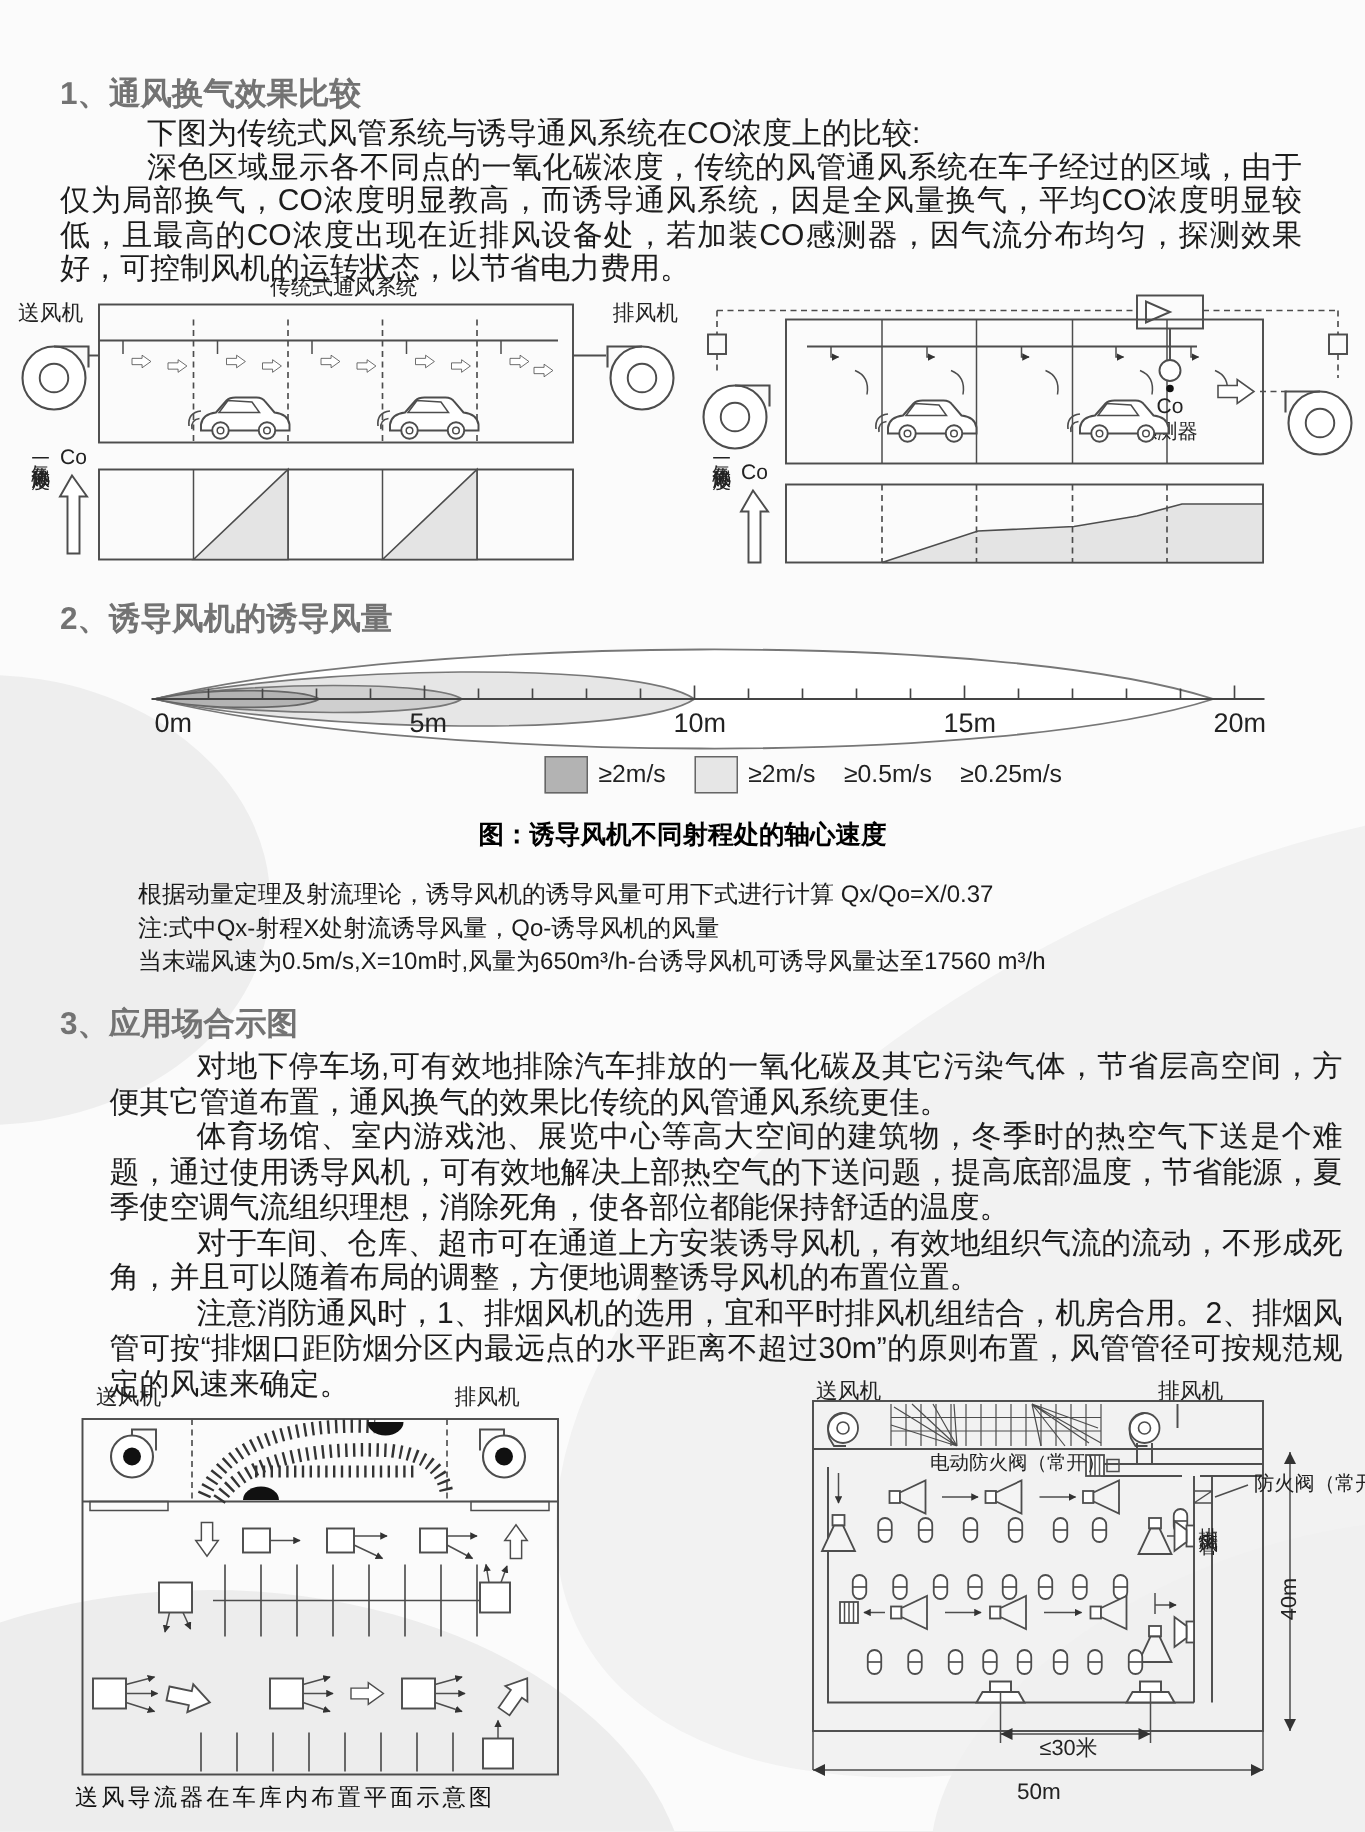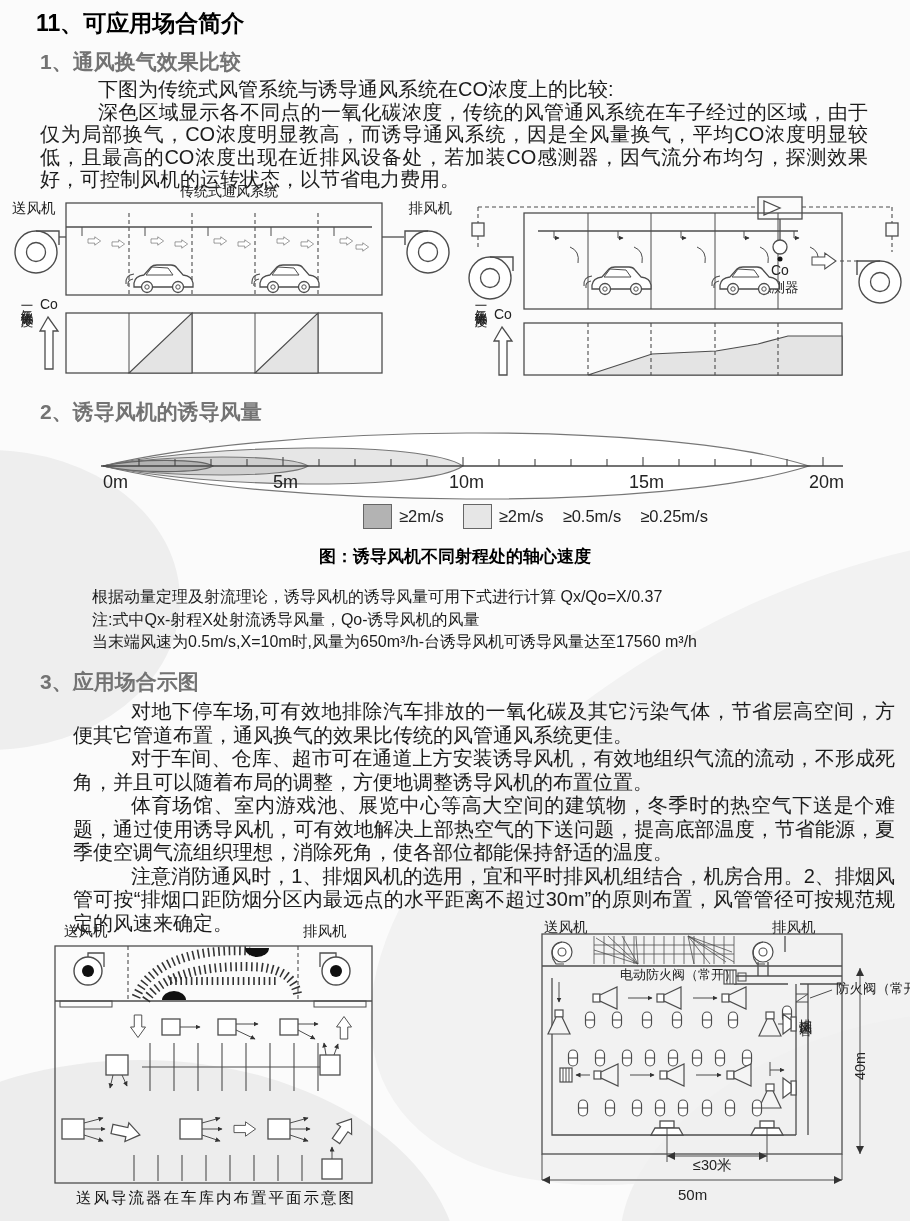--- a/index.html
+++ b/index.html
@@ -27,21 +27,21 @@
   svg .wh{fill:#fff;stroke:#4d4d4d;stroke-width:1.3;}
   svg .gray{fill:#e4e4e4;stroke:#4d4d4d;stroke-width:1.1;}
   svg text{font-family:"Liberation Sans",sans-serif;fill:#222;}
   .legend{display:flex;align-items:center;gap:19px;font-size:16.5px;color:#222;}
   .legend .item{display:flex;align-items:center;gap:7px;}
   .swatch{width:27px;height:23px;border:1.2px solid #666;display:inline-block;}
   .sw-dark{background:#b3b3b3;}
   .sw-light{background:#e6e6e6;}
   .s2-caption{left:0;right:0;top:545px;text-align:center;font-weight:bold;font-size:17px;color:#000;}
   .s2-lines div{font-size:16px;line-height:22.5px;}
-  .plan-caption{font-size:15.5px;letter-spacing:2px;text-align:center;color:#111;}
+  .plan-caption{font-size:15.5px;letter-spacing:2px;color:#111;}
   .small-label{font-size:13px;color:#222;white-space:nowrap;text-align:right;}
   .v-label{writing-mode:vertical-rl;font-size:13px;letter-spacing:2px;color:#222;}
   .rot90{transform:rotate(-90deg);transform-origin:center;}
   .dim{font-size:14.5px;color:#222;}
 </style>
 </head>
 <body>
 
 <div class="page">
 
@@ -98,21 +98,20 @@
     </defs>
   </svg>
 
   <div class="sw sw-a"></div>
   <div class="sw sw-b"></div>
   <div class="sw sw-d"></div>
   <div class="sw sw-c"></div>
 
   <div class="content">
 
-    <h1 class="title ly" style="left:36px;top:8px;">11、可应用场合简介</h1>
     <div class="h2 ly" style="left:40px;top:48px;">1、通风换气效果比较</div>
 
     <div class="body-text ly" style="left:40px;top:78px;width:828px;">
       <p>下图为传统式风管系统与诱导通风系统在CO浓度上的比较:</p>
       <p>深色区域显示各不同点的一氧化碳浓度，传统的风管通风系统在车子经过的区域，由于仅为局部换气，CO浓度明显教高，而诱导通风系统，因是全风量换气，平均CO浓度明显较低，且最高的CO浓度出现在近排风设备处，若加装CO感测器，因气流分布均匀，探测效果好，可控制风机的运转状态，以节省电力费用。</p>
     </div>
 
     <div class="ly" style="left:4px;top:183px;width:450px;height:212px;">
       <div class="d-title ly" style="top:0;">传统式通风系统</div>
       <div class="fan-label ly" style="left:8px;top:16px;">送风机</div>
@@ -265,22 +264,22 @@
     <div class="s2-lines ly" style="left:92px;top:586px;width:800px;">
       <div>根据动量定理及射流理论，诱导风机的诱导风量可用下式进行计算 Qx/Qo=X/0.37</div>
       <div>注:式中Qx-射程X处射流诱导风量，Qo-诱导风机的风量</div>
       <div>当末端风速为0.5m/s,X=10m时,风量为650m³/h-台诱导风机可诱导风量达至17560 m³/h</div>
     </div>
 
     <div class="h2 ly" style="left:40px;top:668px;">3、应用场合示图</div>
 
     <div class="body-text s3-text ly" style="left:73px;top:700px;width:822px;">
       <p>对地下停车场,可有效地排除汽车排放的一氧化碳及其它污染气体，节省层高空间，方便其它管道布置，通风换气的效果比传统的风管通风系统更佳。</p>
+      <p>体育场馆、室内游戏池、展览中心等高大空间的建筑物，冬季时的热空气下送是个难题，通过使用诱导风机，可有效地解决上部热空气的下送问题，提高底部温度，节省能源，夏季使空调气流组织理想，消除死角，使各部位都能保持舒适的温度。</p>
       <p>对于车间、仓库、超市可在通道上方安装诱导风机，有效地组织气流的流动，不形成死角，并且可以随着布局的调整，方便地调整诱导风机的布置位置。</p>
-      <p>体育场馆、室内游戏池、展览中心等高大空间的建筑物，冬季时的热空气下送是个难题，通过使用诱导风机，可有效地解决上部热空气的下送问题，提高底部温度，节省能源，夏季使空调气流组织理想，消除死角，使各部位都能保持舒适的温度。</p>
       <p>注意消防通风时，1、排烟风机的选用，宜和平时排风机组结合，机房合用。2、排烟风管可按“排烟口距防烟分区内最远点的水平距离不超过30m”的原则布置，风管管径可按规范规定的风速来确定。</p>
     </div>
 
     <div class="ly" style="left:50px;top:922px;width:332px;height:270px;">
       <div class="fan-label ly" style="left:14px;top:0;">送风机</div>
       <div class="fan-label ly" style="left:253px;top:0;">排风机</div>
       <svg class="ly" style="left:0;top:21px;" width="332" height="242" viewBox="0 0 332 242">
         <rect class="ln" x="5" y="3" width="317" height="237" fill="#fff"></rect>
         <line class="ln" x1="5" y1="58" x2="322" y2="58"></line>
         <use href="#fan2" transform="translate(22,12)"></use>

